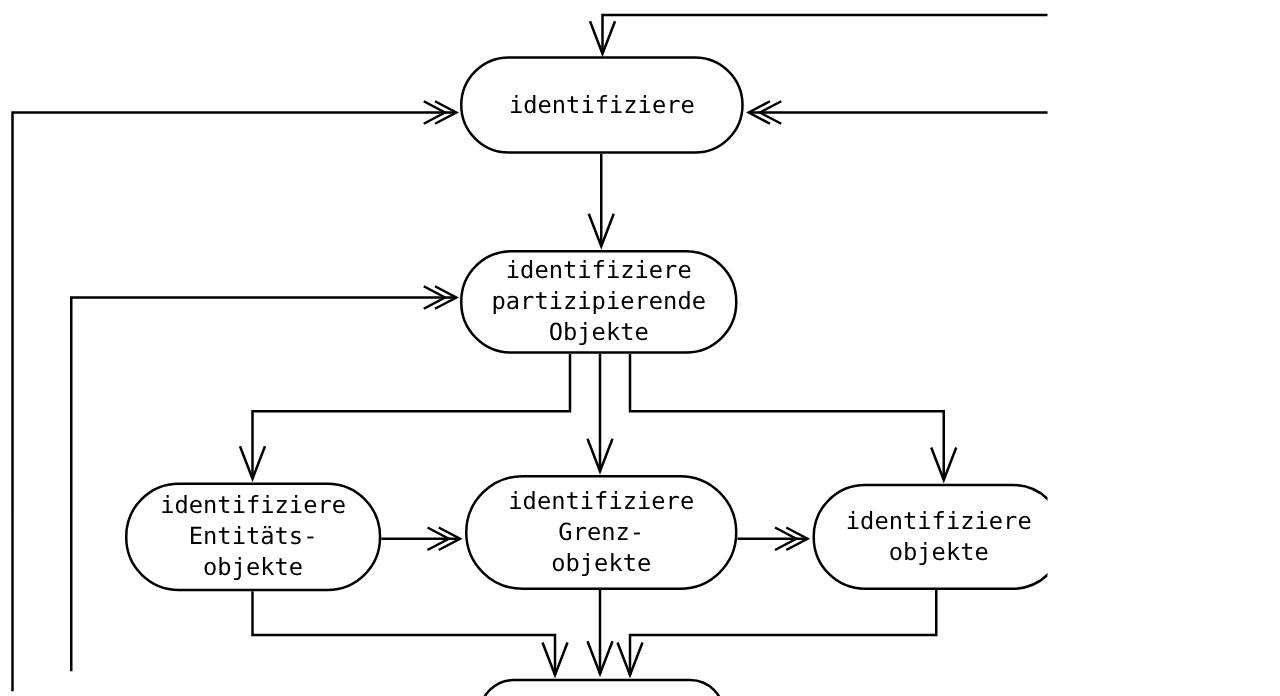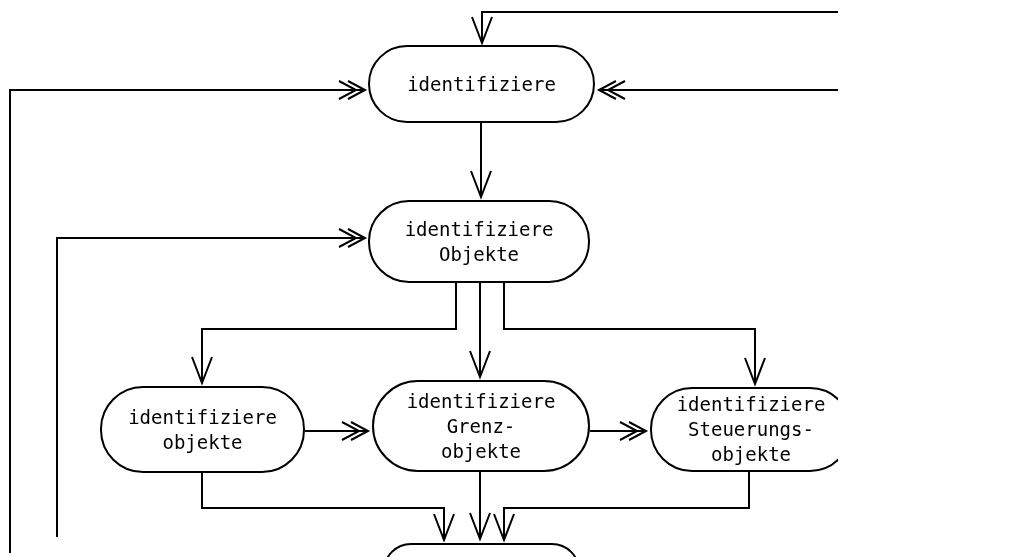--- a/index.html
+++ b/index.html
@@ -85,36 +85,37 @@
 
     <path d="M 749 472 L 749 508 L 504 508 L 504 540" marker-end="url(#vee)"></path>
   </svg>
 
   <div class="node" style="left:368px; top:45px; width:227px; height:78px; border-radius:39px;">
     <span class="nl">identifiziere</span>
   </div>
 
   <div class="node" style="left:368px; top:200px; width:222px; height:83px; border-radius:41px;">
     <span class="nl">identifiziere</span>
+    <span class="nl">partizipierende</span>
     <span class="nl">Objekte</span>
   </div>
 
   <div class="node" style="left:100px; top:386px; width:205px; height:87px; border-radius:43px;">
     <span class="nl">identifiziere</span>
+    <span class="nl">Entitäts-</span>
     <span class="nl">objekte</span>
   </div>
 
   <div class="node" style="left:372px; top:380px; width:218px; height:92px; border-radius:46px;">
     <span class="nl">identifiziere</span>
     <span class="nl">Grenz-</span>
     <span class="nl">objekte</span>
   </div>
 
   <div class="node" style="left:650px; top:387px; width:202px; height:85px; border-radius:42px;">
     <span class="nl">identifiziere</span>
-    <span class="nl">Steuerungs-</span>
     <span class="nl">objekte</span>
   </div>
 
   <div class="node" style="left:383px; top:543px; width:197px; height:60px; border-radius:28px;">
   </div>
 
 </div>
 
 </body></html>

